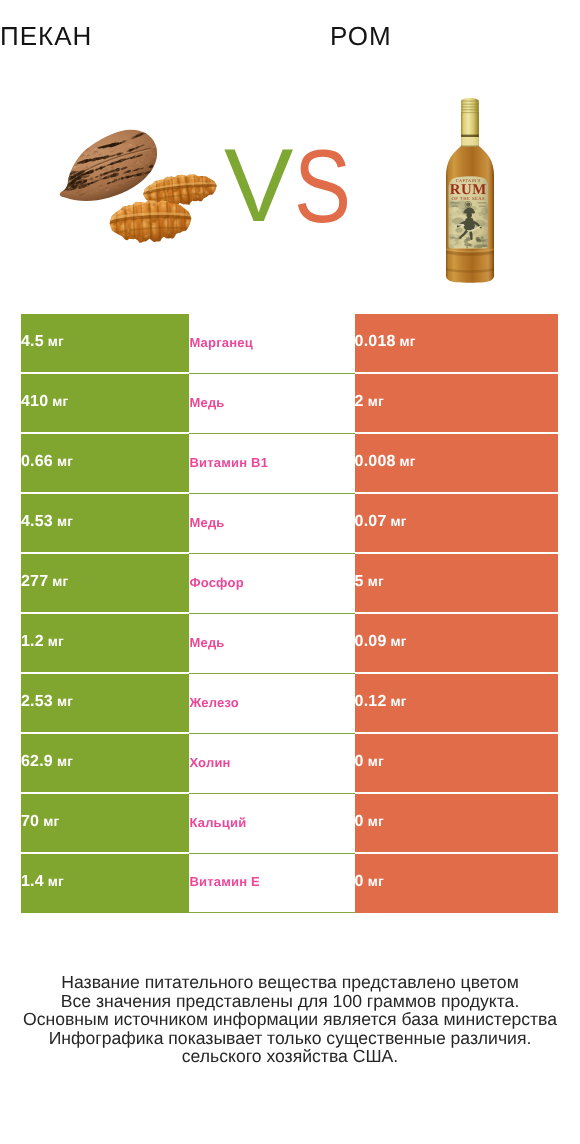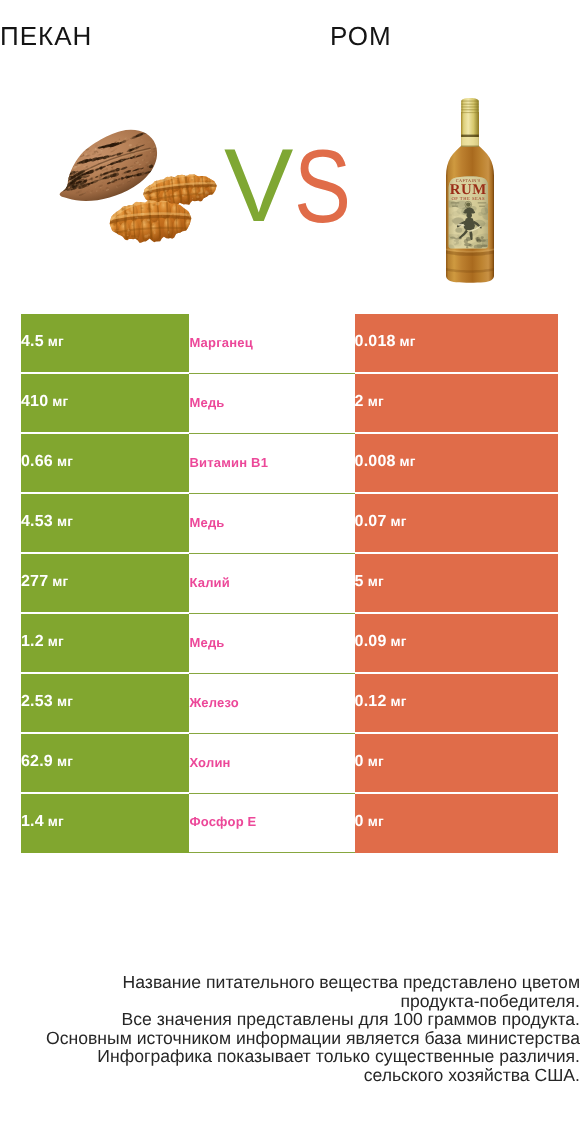--- a/index.html
+++ b/index.html
@@ -15,21 +15,21 @@
   table.cmp{position:absolute;left:21px;top:314px;width:537px;border-collapse:separate;border-spacing:0;}
   table.cmp td{height:58px;text-align:left;vertical-align:middle;font-size:16px;font-weight:bold;padding:0;letter-spacing:0.2px;}
   td.g{background:#81A62F;color:#ffffff;width:179px;}
   td.r{background:#E06C49;color:#ffffff;width:216px;}
   table.cmp td.m{background:#ffffff;color:#ec4899;width:173px;font-size:13px;}
   tr.row td{border-bottom:2px solid #ffffff;}
   tr.row td.m{border-bottom:1px solid #87A73F;}
   tr.row:last-child td.g,tr.row:last-child td.r{border-bottom:none;}
   table.cmp .unit{font-size:0.85em;margin-left:4px;}
   table.cmp td>span{display:inline-block;position:relative;top:-1.5px;}
-  .foot{position:absolute;left:0;top:973px;width:580px;text-align:right;font-size:17.6px;color:#262626;line-height:18.6px;font-family:"Liberation Sans",sans-serif;letter-spacing:0px;}
+  .foot{position:absolute;left:0;top:973px;width:580px;text-align:center;font-size:17.6px;color:#262626;line-height:18.6px;font-family:"Liberation Sans",sans-serif;letter-spacing:0px;}
 </style>
 </head>
 <body>
 
 <div class="page">
 
   <div class="hdr">
     <div class="ttl" id="t1">ПЕКАН</div>
     <div class="ttl" id="t2">РОМ</div>
 
@@ -856,47 +856,51 @@
           <td class="m"><span>Витамин B1</span></td>
           <td class="r"><span class="num">0.008</span><span class="unit">мг</span></td>
         </tr>
         <tr class="row">
           <td class="g"><span class="num">4.53</span><span class="unit">мг</span></td>
           <td class="m"><span>Медь</span></td>
           <td class="r"><span class="num">0.07</span><span class="unit">мг</span></td>
         </tr>
         <tr class="row">
           <td class="g"><span class="num">277</span><span class="unit">мг</span></td>
-          <td class="m"><span>Калий</span></td>
+          <td class="m"><span>Фосфор</span></td>
           <td class="r"><span class="num">5</span><span class="unit">мг</span></td>
         </tr>
         <tr class="row">
           <td class="g"><span class="num">1.2</span><span class="unit">мг</span></td>
           <td class="m"><span>Медь</span></td>
           <td class="r"><span class="num">0.09</span><span class="unit">мг</span></td>
         </tr>
         <tr class="row">
           <td class="g"><span class="num">2.53</span><span class="unit">мг</span></td>
           <td class="m"><span>Железо</span></td>
           <td class="r"><span class="num">0.12</span><span class="unit">мг</span></td>
         </tr>
         <tr class="row">
           <td class="g"><span class="num">62.9</span><span class="unit">мг</span></td>
           <td class="m"><span>Холин</span></td>
           <td class="r"><span class="num">0</span><span class="unit">мг</span></td>
         </tr>
         <tr class="row">
+          <td class="g"><span class="num">70</span><span class="unit">мг</span></td>
+          <td class="m"><span>Кальций</span></td>
+          <td class="r"><span class="num">0</span><span class="unit">мг</span></td>
+        </tr>
+        <tr class="row">
           <td class="g"><span class="num">1.4</span><span class="unit">мг</span></td>
-          <td class="m"><span>Фосфор E</span></td>
+          <td class="m"><span>Витамин E</span></td>
           <td class="r"><span class="num">0</span><span class="unit">мг</span></td>
         </tr>
       </tbody>
   </table>
 
   <div class="foot" id="foot">
       <div>Название питательного вещества представлено цветом</div>
-      <div>продукта-победителя.</div>
       <div>Все значения представлены для 100 граммов продукта.</div>
       <div>Основным источником информации является база министерства</div>
       <div>Инфографика показывает только существенные различия.</div>
       <div>сельского хозяйства США.</div>
     </div>
 </div>
 
 </body></html>

